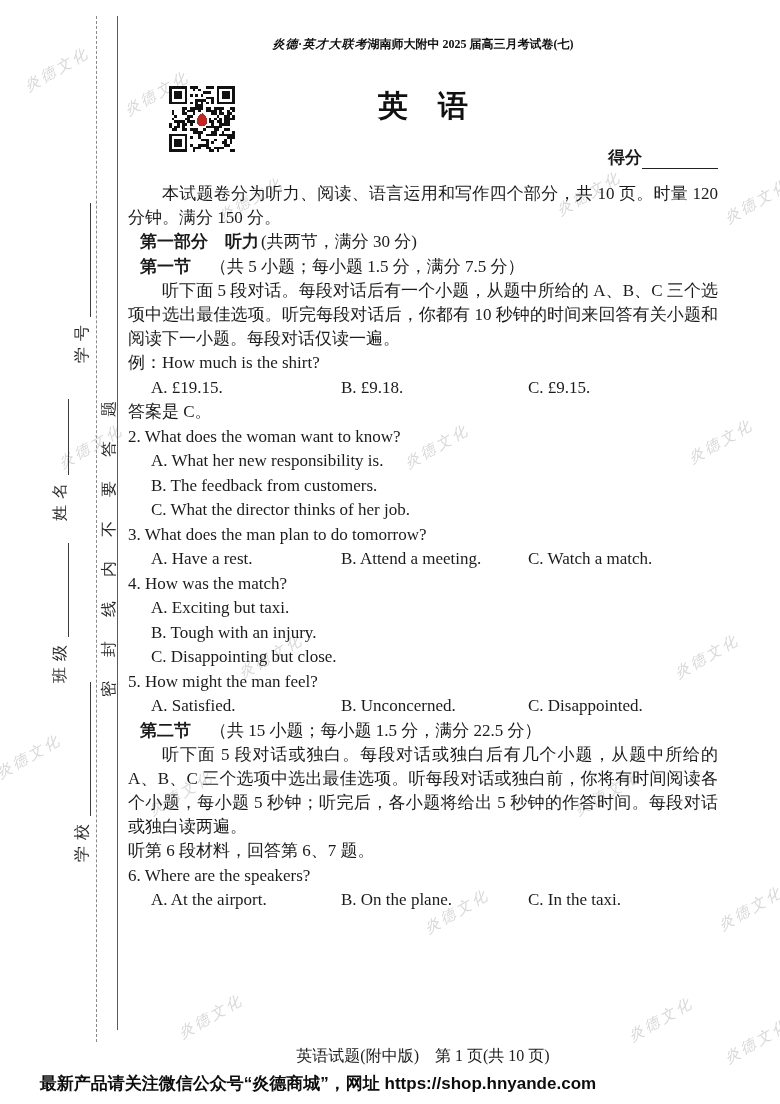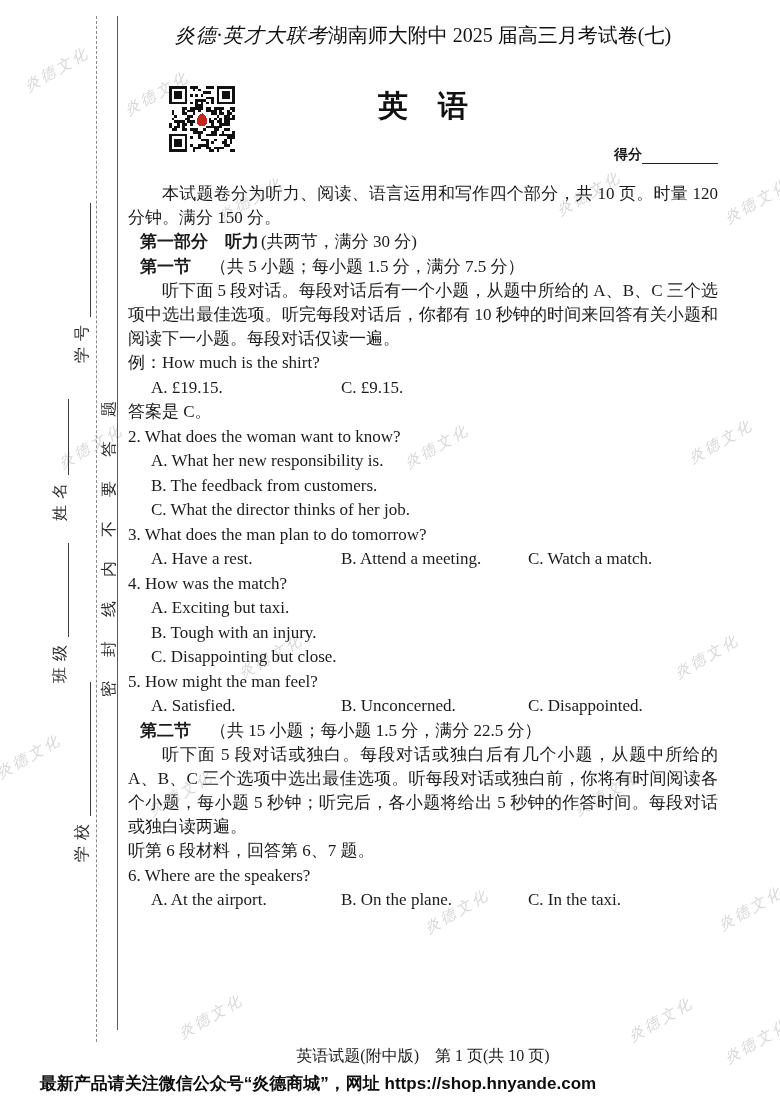--- a/index.html
+++ b/index.html
@@ -23,30 +23,30 @@
   .mf-label{letter-spacing:6px;padding-right:2px;}
   .mf-line{flex:1;border-bottom:1px solid #3c3c3c;margin-bottom:2px;min-width:40px;}
   .seal-text{
     position:absolute;left:108px;top:532px;width:330px;height:18px;
     transform:translate(-50%,-50%) rotate(-90deg);
     font-size:16px;letter-spacing:24px;white-space:nowrap;color:#2a2a2a;
   }
   
   .content{position:absolute;left:128px;top:0;width:590px;height:1104px;}
   .header-title{
-    position:absolute;top:22px;left:0;width:100%;text-align:center;
-    font-size:20px;font-weight:normal;white-space:nowrap;color:#111;
+    position:absolute;top:36px;left:0;width:100%;text-align:center;
+    font-size:12px;font-weight:bold;white-space:nowrap;color:#111;
   }
   .brand{font-style:italic;letter-spacing:1px;}
   .subject-title{
     position:absolute;top:86px;left:0;width:100%;text-align:center;
     font-size:30px;font-weight:bold;font-family:"Liberation Sans",sans-serif;color:#111;
   }
   .qr-wrap{position:absolute;left:40px;top:86px;width:68px;height:66px;}
-  .score-line{position:absolute;top:146px;right:0;font-size:14px;white-space:nowrap;}
+  .score-line{position:absolute;top:146px;right:0;font-size:17px;white-space:nowrap;}
   .score-label{font-family:"Liberation Sans",sans-serif;font-weight:bold;}
   .score-blank{display:inline-block;width:76px;border-bottom:1.5px solid #222;height:17px;vertical-align:bottom;}
   
   .body{position:absolute;top:182px;left:0;width:590px;font-size:17px;}
   .body .line{line-height:24.5px;}
   .para{line-height:24px;text-indent:2em;text-align:justify;margin:0;}
   .heading{line-height:24.5px;}
   .hb{font-family:"Liberation Sans",sans-serif;font-weight:bold;margin-left:12px;}
   .hn{padding-left:2px;}
   .opt-row{display:grid;grid-template-columns:190px 187px 1fr;padding-left:23px;line-height:24.5px;}
@@ -419,20 +419,21 @@
     <div class="heading">
       <span class="hb">第一节</span>　<span class="hn">（共 5 小题；每小题 1.5 分，满分 7.5 分）</span>
     </div>
     <p class="para">听下面 5 段对话。每段对话后有一个小题，从题中所给的 A、B、C 三个选项中选出最佳选项。听完每段对话后，你都有 10 秒钟的时间来回答有关小题和阅读下一小题。每段对话仅读一遍。</p>
 
     <div class="line">
       <span>例：</span><span>How much is the shirt?</span>
     </div>
     <div class="opt-row">
       <span>A. £19.15.</span>
+      <span>B. £9.18.</span>
       <span>C. £9.15.</span>
     </div>
     <div class="line">答案是 C。</div>
 
     <div id="questions-s1">
         <div class="question">
           <div class="line">2. What does the woman want to know?</div>
           <div class="line opt-stacked">A. What her new responsibility is.</div>
           <div class="line opt-stacked">B. The feedback from customers.</div>
           <div class="line opt-stacked">C. What the director thinks of her job.</div>

